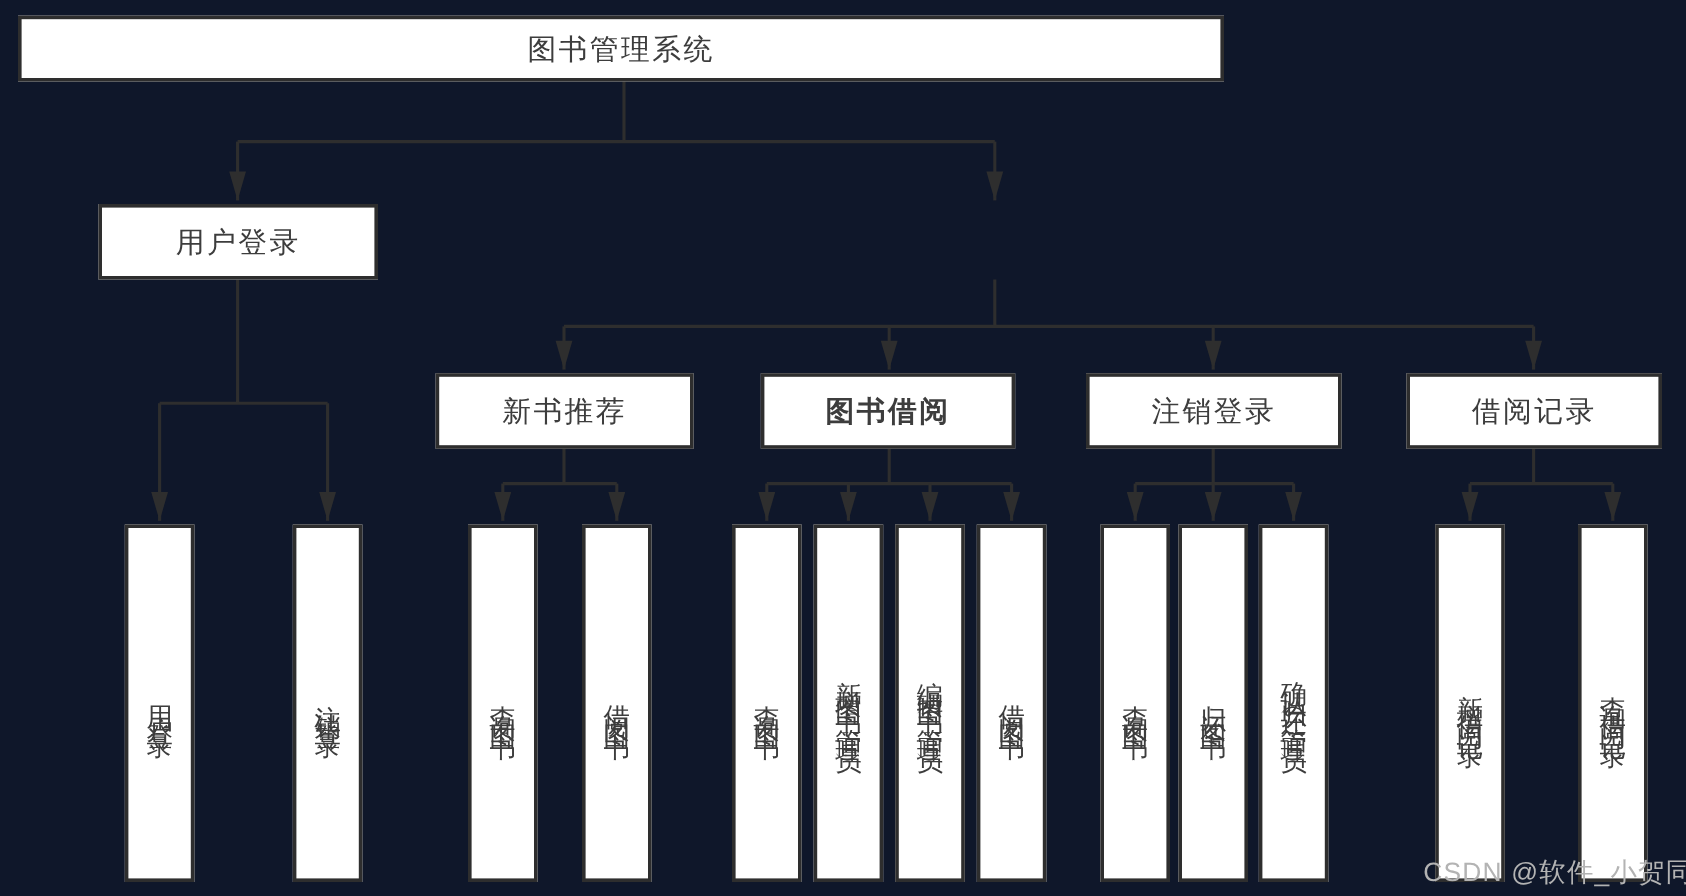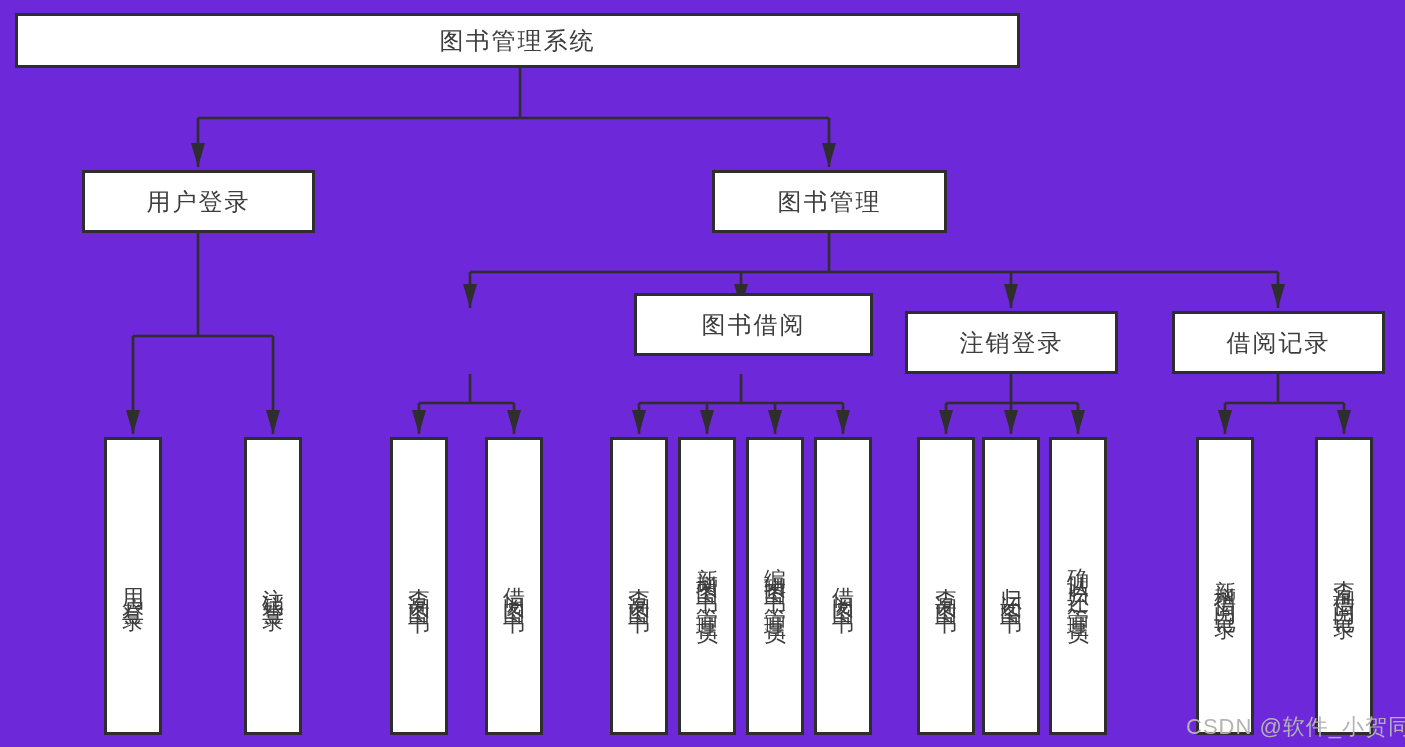--- a/index.html
+++ b/index.html
@@ -1,17 +1,17 @@
 <!DOCTYPE html>
 <html><head>
 <meta charset="utf-8">
 <style>
   html,body{margin:0;padding:0;background:#ffffff;}
   .stage{
-    position:relative;width:1405px;height:747px;background:#6d28d9;overflow:hidden;
+    position:relative;width:1405px;height:747px;background:#0f172a;overflow:hidden;
     font-family:"Liberation Sans","DejaVu Sans",sans-serif;color:#3d3d3d;
   }
   .connectors{position:absolute;left:0;top:0;width:1405px;height:747px;}
   .edge{stroke:#2e2e2e;stroke-width:2.6;fill:none;}
   .node{
     position:absolute;box-sizing:border-box;background:#ffffff;
     border:3px solid #2e2e2e;display:flex;align-items:center;justify-content:center;
     text-align:center;
   }
   .node.h{font-size:24px;letter-spacing:2px;white-space:nowrap;}
@@ -68,23 +68,23 @@
     <path class="edge" marker-end="url(#ah)" d="M1011 403 V434"></path>
     <path class="edge" marker-end="url(#ah)" d="M1078 403 V434"></path>
 
     <path class="edge" marker-end="url(#ah)" d="M1225 403 V434"></path>
     <path class="edge" marker-end="url(#ah)" d="M1344 403 V434"></path>
   </svg>
 
   <div class="node h" style="left:15px;top:13px;width:1005px;height:55px;">图书管理系统</div>
 
   <div class="node h" style="left:82px;top:170px;width:233px;height:63px;">用户登录</div>
-  <div class="node h" style="left:712px;top:170px;width:235px;height:63px;">图书管理</div>
 
-  <div class="node h" style="left:634px;top:293px;width:239px;height:63px;">图书借阅</div>
+  <div class="node h" style="left:363px;top:311px;width:215px;height:63px;">新书推荐</div>
+  <div class="node h" style="left:634px;top:311px;width:212px;height:63px;font-weight:bold;">图书借阅</div>
   <div class="node h" style="left:905px;top:311px;width:213px;height:63px;">注销登录</div>
   <div class="node h" style="left:1172px;top:311px;width:213px;height:63px;">借阅记录</div>
 
   <div class="node v" style="left:104px;top:437px;width:58px;height:298px;">用户登录</div>
   <div class="node v" style="left:244px;top:437px;width:58px;height:298px;">注销登录</div>
 
   <div class="node v" style="left:390px;top:437px;width:58px;height:298px;">查询图书</div>
   <div class="node v" style="left:485px;top:437px;width:58px;height:298px;">借阅图书</div>
 
   <div class="node v" style="left:610px;top:437px;width:58px;height:298px;">查询图书</div>

